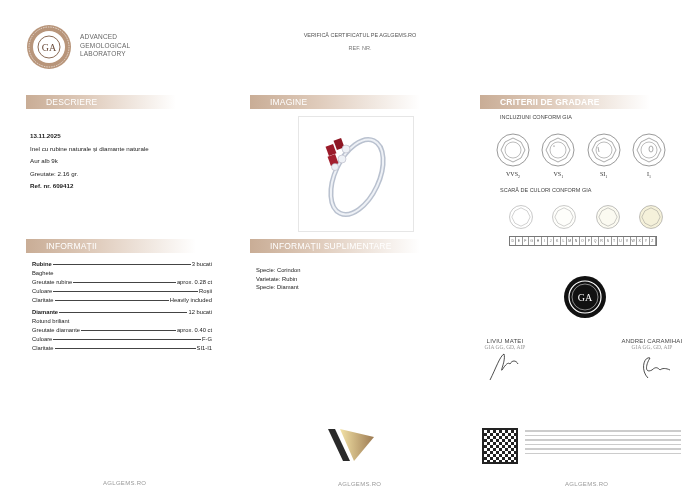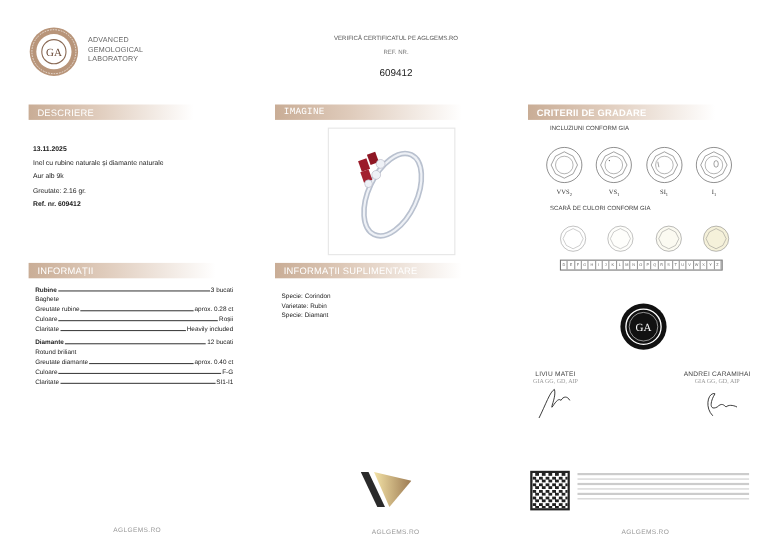--- a/index.html
+++ b/index.html
@@ -1,18 +1,18 @@
 <!DOCTYPE html>
 <html><head>
 <meta charset="utf-8">
 <style>
   html,body{margin:0;padding:0;background:#fff;}
   body{width:700px;height:494px;position:relative;overflow:hidden;font-family:"Liberation Sans",sans-serif;color:#222;}
   .abs{position:absolute;}
-  .hdr{position:absolute;height:14px;background:linear-gradient(90deg,#c9ad96 0%,#dfcbbb 40%,#fff 100%);color:#fff;font-size:8.5px;letter-spacing:.2px;line-height:14px;padding-left:8px;box-sizing:border-box;text-transform:uppercase;}
+  .hdr{position:absolute;height:14px;background:linear-gradient(90deg,#c9ad96 0%,#dfcbbb 40%,#fff 100%);color:#fff;font-size:8.5px;letter-spacing:.2px;line-height:14px;padding-left:20px;box-sizing:border-box;text-transform:uppercase;}
   .small{font-size:6px;color:#444;}
   .row{display:flex;align-items:flex-end;font-size:5.8px;height:9px;color:#222;}
   .row .lbl{white-space:nowrap;}
   .row .dots{flex:1;border-bottom:0.6px solid #444;margin:0 1px 2px 1px;}
   .row .val{white-space:nowrap;}
   .row.bold .lbl{font-weight:bold;}
   .gem{width:34px;height:34px;}
   .glabel{font-size:6px;text-align:center;color:#333;font-family:"Liberation Serif",serif;}
   .footer{font-size:6px;color:#999;letter-spacing:.3px;}
   .sig-name{font-size:6px;color:#444;text-align:center;letter-spacing:.2px;}
@@ -32,33 +32,32 @@
 </div>
 <div class="abs" style="left:80px;top:33px;font-size:6.5px;color:#666;line-height:8.5px;letter-spacing:.2px;">
   <div>ADVANCED</div>
   <div>GEMOLOGICAL</div>
   <div>LABORATORY</div>
 </div>
 
 <div class="abs" style="left:240px;top:32px;width:240px;text-align:center;">
   <div style="font-size:5.5px;color:#555;">VERIFICĂ CERTIFICATUL PE AGLGEMS.RO</div>
   <div style="font-size:5.5px;color:#777;margin-top:7px;">REF. NR.</div>
-  <div style="font-size:9px;color:#222;margin-top:10px;">609412</div>
 </div>
 
 <div class="hdr" style="left:26px;top:95px;width:150px;">DESCRIERE</div>
 <div class="abs" style="left:30px;top:130px;font-size:6.2px;line-height:12.5px;">
   <div style="font-weight:bold;">13.11.2025</div>
   <div>Inel cu rubine naturale și diamante naturale</div>
   <div>Aur alb 9k</div>
   <div>Greutate: 2.16 gr.</div>
   <div style="font-weight:bold;">Ref. nr. 609412</div>
 </div>
 
-<div class="hdr" style="left:250px;top:95px;width:170px;font-family:Liberation Mono, monospace;">IMAGINE</div>
+<div class="hdr" style="left:250px;top:95px;width:170px;">IMAGINE</div>
 <div class="abs" style="left:298px;top:116px;width:114px;height:114px;border:1px solid #e6e6e6;background:#fff;">
   <svg width="114" height="114" viewBox="0 0 114 114">
     <ellipse cx="58" cy="60" rx="22" ry="40" transform="rotate(25 58 60)" fill="none" stroke="#b9c1cf" stroke-width="5"></ellipse>
     <ellipse cx="58" cy="60" rx="22" ry="40" transform="rotate(25 58 60)" fill="none" stroke="#eef1f6" stroke-width="2"></ellipse>
     <rect x="28" y="28" width="8" height="10" fill="#9b1b2a" transform="rotate(-20 32 33)"></rect>
     <rect x="36" y="22" width="8" height="10" fill="#8e1724" transform="rotate(-20 40 27)"></rect>
     <rect x="30" y="38" width="8" height="10" fill="#a3202f" transform="rotate(-20 34 43)"></rect>
     <circle cx="47" cy="32" r="4" fill="#eef1f6" stroke="#aab" stroke-width="0.5"></circle>
     <circle cx="43" cy="42" r="4" fill="#eef1f6" stroke="#aab" stroke-width="0.5"></circle>
     <circle cx="36" cy="50" r="3.5" fill="#eef1f6" stroke="#aab" stroke-width="0.5"></circle>

